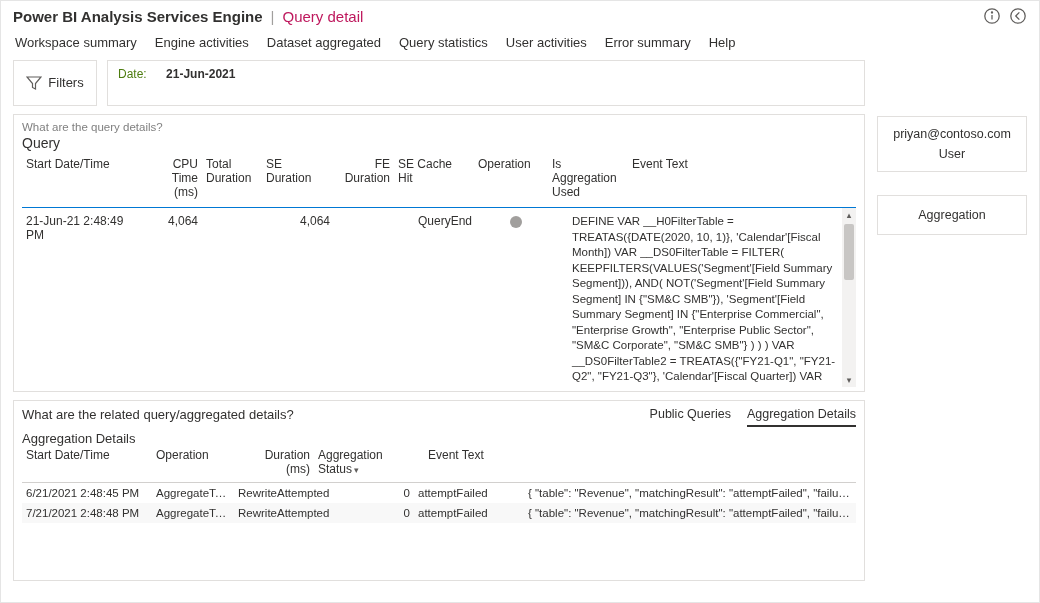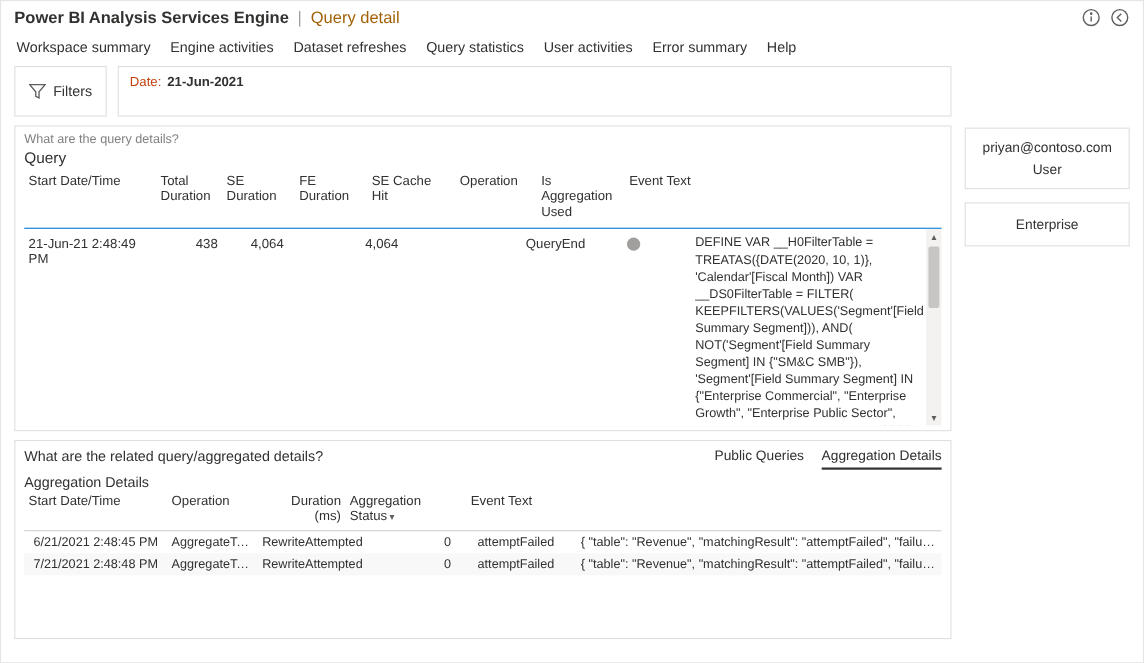--- a/index.html
+++ b/index.html
@@ -14,47 +14,47 @@
     border: 1px solid #e5e5e5;
   }
   .header {
     display: flex;
     align-items: center;
     padding: 4px 12px 2px 12px;
     height: 28px;
   }
   .header .app-title { font-size: 15px; font-weight: 600; color: #323130; }
   .header .divider { margin: 0 8px; color: #a19f9d; font-size:15px; }
-  .header .page-title { font-size: 15px; color: #a16207; }
+  .header .page-title { font-size: 15px; color: #be185d; }
   .header .header-icons { margin-left: auto; display: flex; gap: 8px; align-items: center; }
   .header .hicon { width: 18px; height: 18px; display:inline-flex; align-items:center; justify-content:center; color:#605e5c; }
   .nav { display: flex; gap: 18px; padding: 6px 14px 10px 14px; font-size: 13px; color:#323130; }
   .nav .nav-item { cursor: pointer; }
   .content { display:flex; padding: 0 12px 10px 12px; gap: 12px; height: calc(100% - 70px); }
   .main-col { flex: 1; display:flex; flex-direction: column; gap: 8px; min-width:0; }
-  .side-col { width: 150px; display:flex; flex-direction:column; gap:12px; padding-top: 56px; }
+  .side-col { width: 150px; display:flex; flex-direction:column; gap:23px; padding-top: 56px; }
   .side-card { border:1px solid #e1dfdd; padding:12px 8px; text-align:center; font-size:12.5px; color:#323130; }
   .side-card.email { padding:10px 6px; }
   .filters-row { display:flex; gap:10px; align-items:stretch; height:48px; }
   .filters-box { width:84px; border:1px solid #e1dfdd; display:flex; align-items:center; justify-content:center; gap:6px; font-size:13px; color:#323130; }
   .filters-box svg { width:16px; height:16px; }
   .date-box { flex:1; border:1px solid #e1dfdd; padding:6px 10px; font-size:12px; color:#605e5c; }
-  .date-box .label { color:#c2410c; }
-  .date-box .val { color:#323130; font-weight:600; margin-left:2px; }
+  .date-box .label { color:#4d7c0f; }
+  .date-box .val { color:#323130; font-weight:600; margin-left:16px; }
   .section { border:1px solid #e1dfdd; padding:6px 8px 4px 8px; display:flex; flex-direction:column; min-height:0; }
   .section .q-label { font-size:11.5px; color:#808080; margin-bottom:2px; }
   .section .q-title { font-size:14px; font-weight:400; color:#323130; margin-bottom:4px; }
   .query-table { position:relative; flex:1; min-height:0; display:flex; flex-direction:column; }
   .thead { display:flex; border-bottom:1px solid #0078d4; font-size:12px; color:#323130; padding-bottom:6px; }
   .thead .th { padding:2px 4px; }
   .w-dt { width:120px; }
   .w-cpu { width:60px; text-align:right; }
   .w-td { width:60px; }
   .w-se { width:66px; }
-  .w-fe { width:66px; }
+  .w-fe { width:66px; text-align:right; }
   .w-sc { width:80px; }
   .w-op { width:74px; }
   .w-ag { width:80px; }
   .w-et { flex:1; }
   .tbody { flex:1; overflow:hidden; position:relative; }
   .trow { display:flex; font-size:12px; color:#323130; padding-top:4px; }
   .trow .td { padding:2px 4px; }
   .et-cell { flex:1; font-size:11.5px; line-height:1.35; color:#323130; overflow:hidden; max-height:210px; }
   .agg-dot { width:12px; height:12px; border-radius:50%; background:#a19f9d; display:inline-block; margin-left:18px; margin-top:2px; }
   .scrollbar { position:absolute; right:0; top:0; bottom:0; width:14px; background:#f3f2f1; }
@@ -62,21 +62,21 @@
   .scrollbar .thumb { position:absolute; right:2px; left:2px; top:16px; height:56px; background:#c8c6c4; border-radius:2px; }
   .section2 { border:1px solid #e1dfdd; padding:6px 8px 4px 8px; display:flex; flex-direction:column; height:188px; }
   .tabs { display:flex; justify-content:flex-end; gap:16px; font-size:12.5px; margin-bottom:4px; }
   .tab { padding-bottom:4px; cursor:pointer; color:#323130; }
   .tab.active { border-bottom:2px solid #323130; font-weight:400; }
   .ag-head { display:flex; border-bottom:1px solid #d2d0ce; font-size:12px; padding-bottom:4px; }
   .ag-head .th { padding:2px 4px; }
   .aw-dt{width:130px;} .aw-op{width:82px;} .aw-od{width:100px;} .aw-du{width:80px; text-align:right;} .aw-as{width:110px;} .aw-et{flex:1;}
   .ag-row { display:flex; font-size:11.5px; padding:4px 0; overflow:hidden; }
   .ag-row:nth-child(even){ background:#f8f8f8; }
-  .ag-row .td { padding:0 4px; white-space:nowrap; overflow:hidden; text-overflow:ellipsis;text-align:center; }
+  .ag-row .td { padding:0 4px; white-space:nowrap; overflow:hidden; text-overflow:ellipsis; }
   .sort-arrow { font-size:9px; margin-left:2px; color:#605e5c; }
   .section-top-row { display:flex; align-items:flex-start; }
   .section-top-row .tabs-wrap { margin-left:auto; }
 </style>
 </head>
 <body>
 
 <div class="header">
   <span class="app-title">Power BI Analysis Services Engine</span>
   <span class="divider">|</span>
@@ -94,21 +94,21 @@
           <circle cx="10" cy="10" r="8"></circle>
           <path d="M11.5 6 L7.5 10 L11.5 14"></path>
         </svg>
     </span>
   </div>
 </div>
 
 <div class="nav">
   <span class="nav-item">Workspace summary</span>
   <span class="nav-item">Engine activities</span>
-  <span class="nav-item">Dataset refreshes</span>
+  <span class="nav-item">Dataset aggregated</span>
   <span class="nav-item">Query statistics</span>
   <span class="nav-item">User activities</span>
   <span class="nav-item">Error summary</span>
   <span class="nav-item">Help</span>
 </div>
 
 <div class="content">
   <div class="main-col">
 
     <div class="filters-row">
@@ -123,33 +123,33 @@
         <span class="val">21-Jun-2021</span>
       </div>
     </div>
 
     <div class="section" style="height:290px;">
       <div class="q-label">What are the query details?</div>
       <div class="q-title">Query</div>
       <div class="query-table">
         <div class="thead">
           <div class="th w-dt">Start Date/Time</div>
+          <div class="th w-cpu">CPU Time (ms)</div>
           <div class="th w-td">Total Duration</div>
           <div class="th w-se">SE Duration</div>
           <div class="th w-fe">FE Duration</div>
           <div class="th w-sc">SE Cache Hit</div>
           <div class="th w-op">Operation</div>
           <div class="th w-ag">Is Aggregation Used</div>
           <div class="th w-et">Event Text</div>
           <div style="width:14px"></div>
         </div>
         <div class="tbody">
           <div class="trow">
             <div class="td w-dt">21-Jun-21 2:48:49 PM</div>
-            <div class="td w-cpu">438</div>
             <div class="td w-td" style="text-align:right">4,064</div>
             <div class="td w-se"></div>
             <div class="td w-fe">4,064</div>
             <div class="td w-sc"></div>
             <div class="td w-op">QueryEnd</div>
             <div class="td w-ag"><span class="agg-dot"></span></div>
             <div class="td et-cell">DEFINE VAR __H0FilterTable = TREATAS({DATE(2020, 10, 1)}, 'Calendar'[Fiscal Month]) VAR __DS0FilterTable = FILTER( KEEPFILTERS(VALUES('Segment'[Field Summary Segment])), AND( NOT('Segment'[Field Summary Segment] IN {"SM&amp;C SMB"}), 'Segment'[Field Summary Segment] IN {"Enterprise Commercial", "Enterprise Growth", "Enterprise Public Sector", "SM&amp;C Corporate", "SM&amp;C SMB"} ) ) ) VAR __DS0FilterTable2 = TREATAS({"FY21-Q1", "FY21-Q2", "FY21-Q3"}, 'Calendar'[Fiscal Quarter]) VAR __DS0FilterTable3 = TREATAS({"Area Fcst"}, 'Forecast Type'[Forecast Type]) VAR __DS0FilterTable4 = TREATAS( {"APAC", "Australia", "Canada", "Central and Eastern Europe", "Japan", "Latam", "MEA", "UK", "United States", "Western Europe", "India", "Greater China", "Germany", "France"}, 'Geography'[Area] ) VAR __DS0FilterTable5 = TREATAS({"Field", "Services",</div>
             <div style="width:14px"></div>
           </div>
           <div class="scrollbar">
@@ -202,16 +202,16 @@
     </div>
 
   </div>
 
   <div class="side-col">
     <div class="side-card email">
       <div>priyan@contoso.com</div>
       <div style="margin-top:6px;">User</div>
     </div>
     <div class="side-card">
-      <div>Enterprise</div>
+      <div>Aggregation</div>
     </div>
   </div>
 </div>
 
 </body></html>

